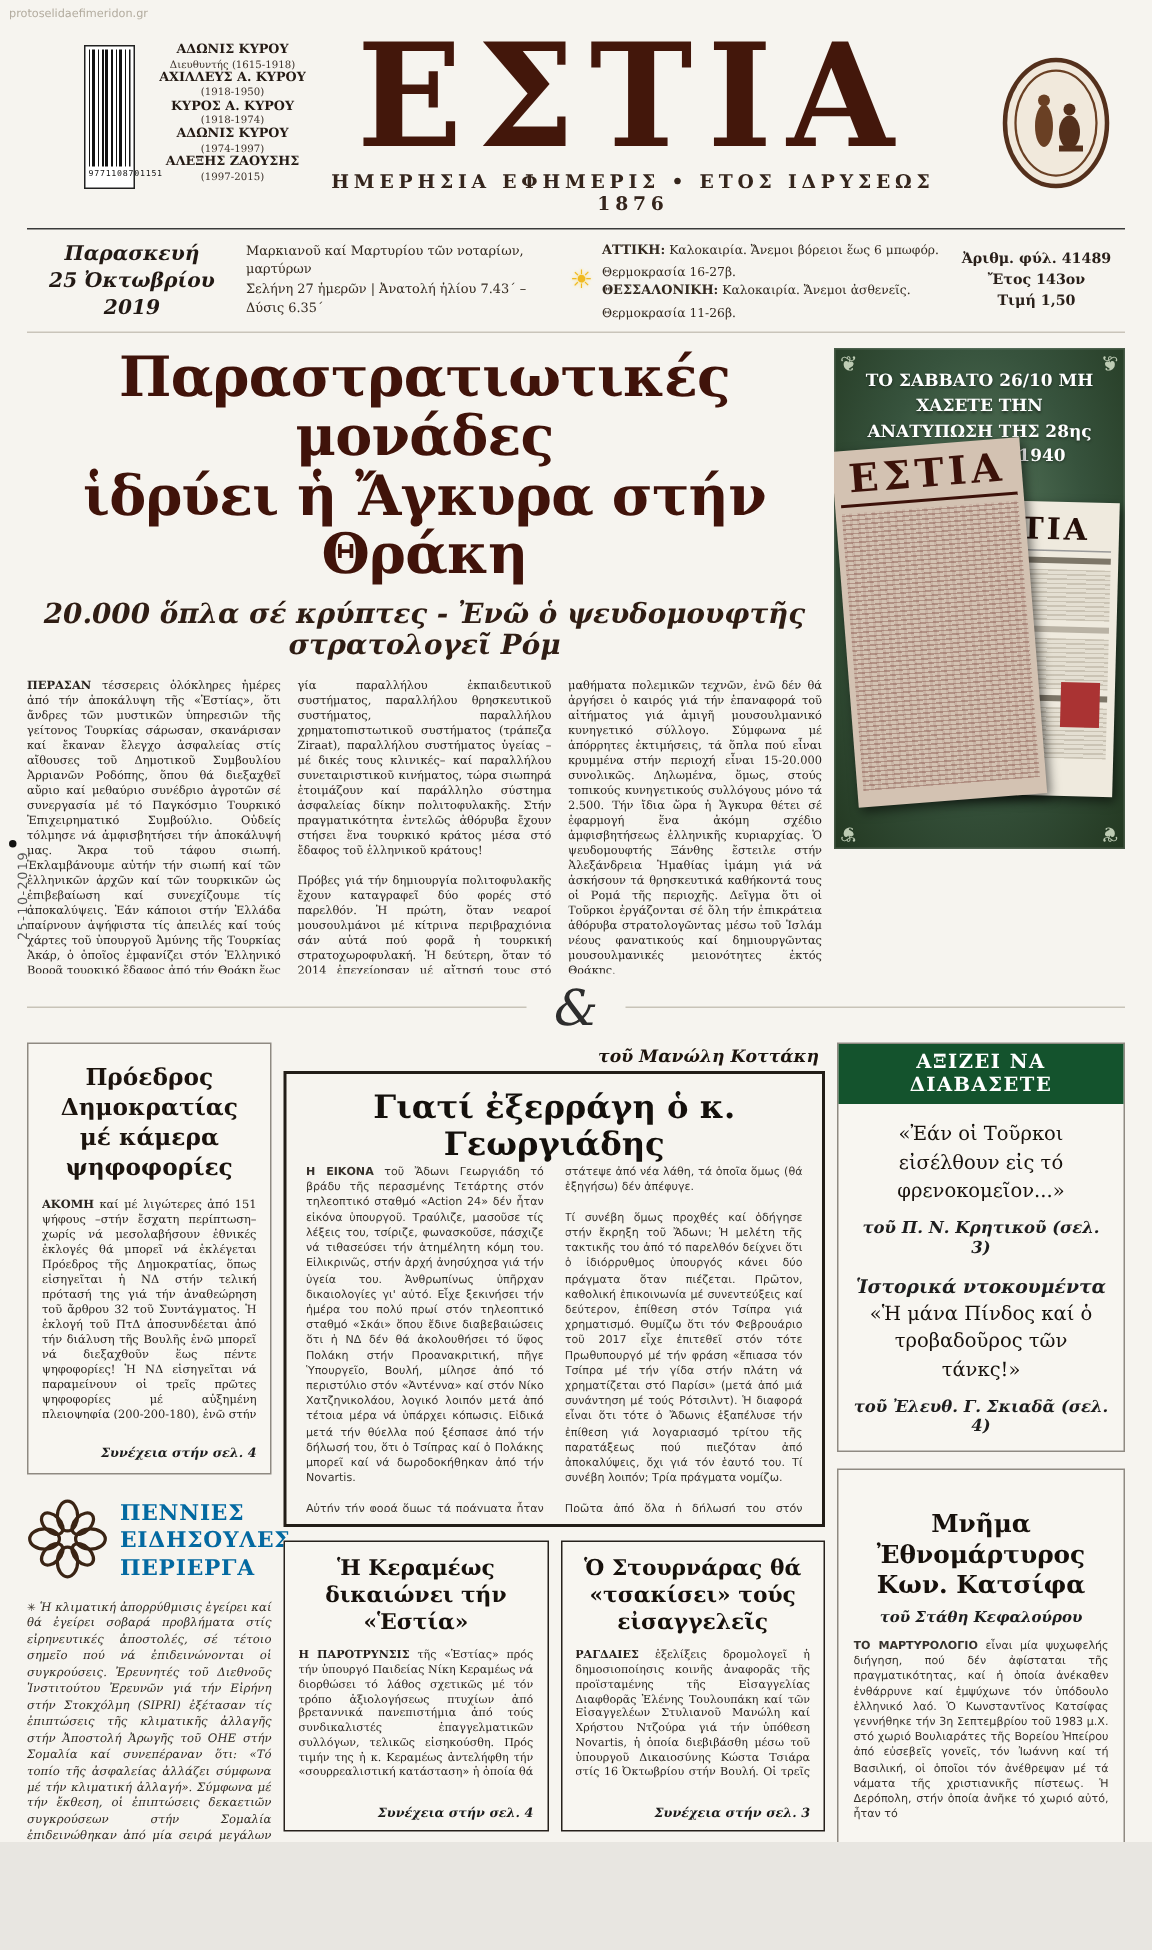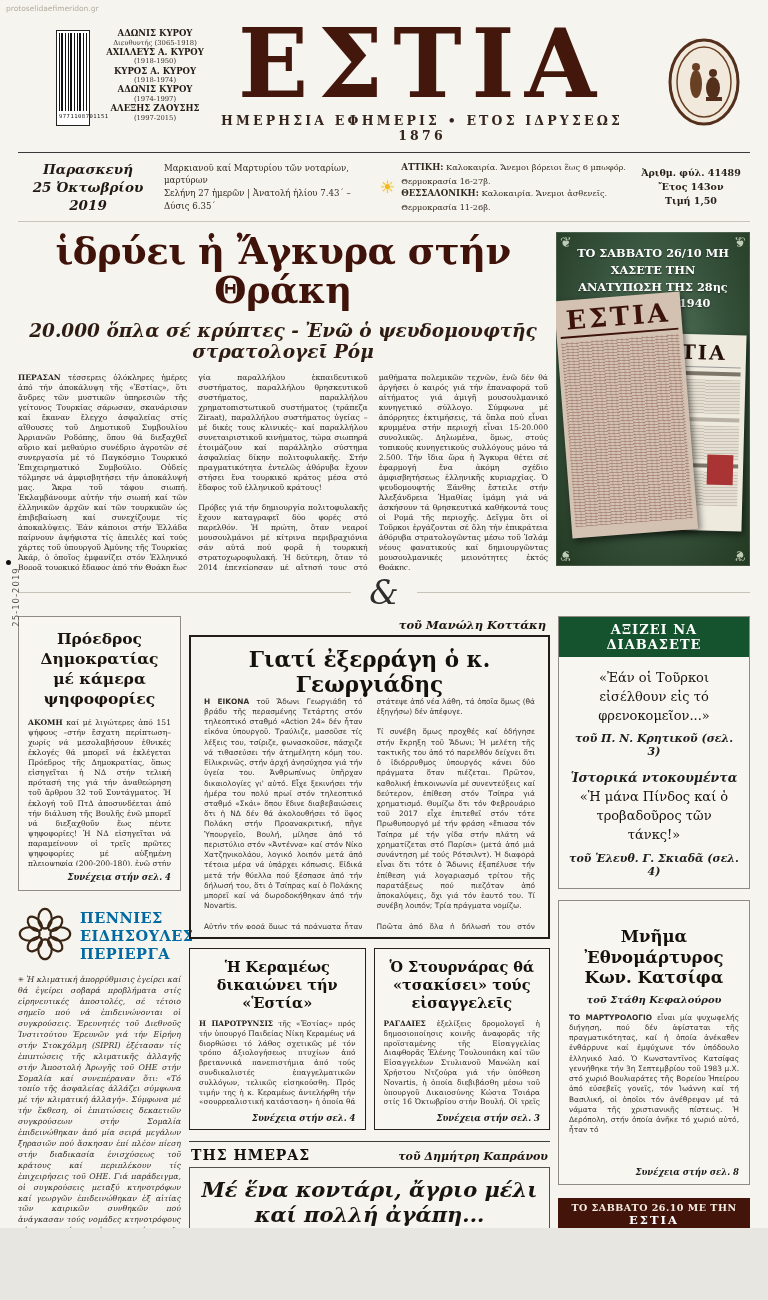--- a/index.html
+++ b/index.html
@@ -97,21 +97,21 @@
   .colM { flex:1; min-width:0; }
   .colR { width:192px; min-width:192px; }
 
   .nbox { border:1px solid #8f8a82; background:#f8f6f1; }
   .nbox-strong { border:1.6px solid #26211c; background:#f8f6f1; }
 
   
   .president { padding:12px 9px 8px; }
   .president h2 { text-align:center; font-size:15.5px; line-height:1.3; color:#1c140e; margin-bottom:9px; }
   .president .body-text { height:148px; overflow:hidden; }
-  .more { text-align:right; font-size:8.5px; font-weight:bold; font-style:italic; margin-top:6px; color:#1c1c1c; }
+  .more { text-align:right; font-size:8.5px; font-weight:bold; font-style:italic; margin-top:18px; color:#1c1c1c; }
 
   
   .pennies { margin-top:16px; }
   .pennies-head { display:flex; align-items:center; gap:8px; }
   .pennies-title { font-size:14.5px; font-weight:bold; letter-spacing:.5px; line-height:1.25; color:#0369a1; }
   .pennies-items { margin-top:10px; }
   .pennies-item { font-size:7.8px; font-style:italic; line-height:1.4; text-align:justify;
                   color:#302a22; margin-bottom:9px; white-space:pre-line; }
   .pbullet { font-style:normal; font-size:7px; }
 
@@ -172,21 +172,21 @@
   <div class="vdate-dot"></div>
   <div class="vdate">25-10-2019</div>
 
   <header class="masthead">
     <div class="barcode-wrap">
       <div class="barcode"></div>
       <span class="barcode-num">9771108701151</span>
     </div>
     <div class="founders">
       <div class="founder-name">ΑΔΩΝΙΣ ΚΥΡΟΥ</div>
-      <div class="founder-note">Διευθυντής (3065-1918)</div>
+      <div class="founder-note">Διευθυντής (1615-1918)</div>
       <div class="founder-name">ΑΧΙΛΛΕΥΣ Α. ΚΥΡΟΥ</div>
       <div class="founder-note">(1918-1950)</div>
       <div class="founder-name">ΚΥΡΟΣ Α. ΚΥΡΟΥ</div>
       <div class="founder-note">(1918-1974)</div>
       <div class="founder-name">ΑΔΩΝΙΣ ΚΥΡΟΥ</div>
       <div class="founder-note">(1974-1997)</div>
       <div class="founder-name">ΑΛΕΞΗΣ ΖΑΟΥΣΗΣ</div>
       <div class="founder-note">(1997-2015)</div>
     </div>
     <div class="brand">
@@ -225,20 +225,21 @@
     <div class="ib-issue">
       <div>Ἀριθμ. φύλ. 41489</div>
       <div>Ἔτος 143ον</div>
       <div>Τιμή 1,50</div>
     </div>
   </div>
 
   <section class="lead">
     <div class="lead-left">
       <h1 class="headline">
+        <div>Παραστρατιωτικές μονάδες</div>
         <div>ἱδρύει ἡ Ἄγκυρα στήν Θράκη</div>
       </h1>
       <div class="subheadline">20.000 ὅπλα σέ κρύπτες - Ἐνῶ ὁ ψευδομουφτῆς στρατολογεῖ Ρόμ</div>
       <div class="lead-cols">
         <div class="lead-col body-text"><span class="lede">ΠΕΡΑΣΑΝ</span> <span>τέσσερεις ὁλόκληρες ἡμέρες ἀπό τήν ἀποκάλυψη τῆς «Ἑστίας», ὅτι ἄνδρες τῶν μυστικῶν ὑπηρεσιῶν τῆς γείτονος Τουρκίας σάρωσαν, σκανάρισαν καί ἔκαναν ἔλεγχο ἀσφαλείας στίς αἴθουσες τοῦ Δημοτικοῦ Συμβουλίου Ἀρριανῶν Ροδόπης, ὅπου θά διεξαχθεῖ αὔριο καί μεθαύριο συνέδριο ἀγροτῶν σέ συνεργασία μέ τό Παγκόσμιο Τουρκικό Ἐπιχειρηματικό Συμβούλιο. Οὐδείς τόλμησε νά ἀμφισβητήσει τήν ἀποκάλυψή μας. Ἄκρα τοῦ τάφου σιωπή. Ἐκλαμβάνουμε αὐτήν τήν σιωπή καί τῶν ἑλληνικῶν ἀρχῶν καί τῶν τουρκικῶν ὡς ἐπιβεβαίωση καί συνεχίζουμε τίς ἀποκαλύψεις. Ἐάν κάποιοι στήν Ἑλλάδα παίρνουν ἀψήφιστα τίς ἀπειλές καί τούς χάρτες τοῦ ὑπουργοῦ Ἀμύνης τῆς Τουρκίας Ἀκάρ, ὁ ὁποῖος ἐμφανίζει στόν Ἑλληνικό Βορρᾶ τουρκικό ἔδαφος ἀπό τήν Θράκη ἕως τήν Μακεδονία, ἐμεῖς διαφωνοῦμε. Τίς παίρνουμε στά σοβαρά. Ἐάν ἐκχωρεῖται ὁ ἔλεγχος τῆς ἀσφαλείας σέ ἑλληνικό ἔδαφος σέ τουρκικές ὑπηρεσίες καί ἀμφισβητεῖται ἐμπράκτως ἡ ἑλληνική κυριαρχία, τότε εἴμεθα μπροστά σέ μία μείζονα μεταβολή. Οἱ Τοῦρκοι μετά τήν δημιουρ-</span></div>
         <div class="lead-col body-text">γία παραλλήλου ἐκπαιδευτικοῦ συστήματος, παραλλήλου θρησκευτικοῦ συστήματος, παραλλήλου χρηματοπιστωτικοῦ συστήματος (τράπεζα Ziraat), παραλλήλου συστήματος ὑγείας –μέ δικές τους κλινικές– καί παραλλήλου συνεταιριστικοῦ κινήματος, τώρα σιωπηρά ἑτοιμάζουν καί παράλληλο σύστημα ἀσφαλείας δίκην πολιτοφυλακῆς. Στήν πραγματικότητα ἐντελῶς ἀθόρυβα ἔχουν στήσει ἕνα τουρκικό κράτος μέσα στό ἔδαφος τοῦ ἑλληνικοῦ κράτους!
 
 Πρόβες γιά τήν δημιουργία πολιτοφυλακῆς ἔχουν καταγραφεῖ δύο φορές στό παρελθόν. Ἡ πρώτη, ὅταν νεαροί μουσουλμάνοι μέ κίτρινα περιβραχιόνια σάν αὐτά πού φορᾶ ἡ τουρκική στρατοχωροφυλακή. Ἡ δεύτερη, ὅταν τό 2014 ἐπεχείρησαν μέ αἴτησή τους στό Πρωτοδικεῖο Ροδόπης νά ἱδρύσουν παρακυνηγετικό σύλλογο μόνο γιά μουσουλμάνους. Ἐνέργεια ὕποπτη ἐξ ἀρχῆς, γιατί ἄνετα ἕνας τέτοιος σύλλογος μποροῦσε νά ἐξελιχθεῖ σέ ἰσλαμική πολιτοφυλακή. Λέγεται ὅτι τώρα ἀρκετοί μουσουλμάνοι παρακολουθοῦν μέ ἔξωθεν παρότρυνση</div>
         <div class="lead-col body-text">μαθήματα πολεμικῶν τεχνῶν, ἐνῶ δέν θά ἀργήσει ὁ καιρός γιά τήν ἐπαναφορά τοῦ αἰτήματος γιά ἁμιγῆ μουσουλμανικό κυνηγετικό σύλλογο. Σύμφωνα μέ ἀπόρρητες ἐκτιμήσεις, τά ὅπλα πού εἶναι κρυμμένα στήν περιοχή εἶναι 15-20.000 συνολικῶς. Δηλωμένα, ὅμως, στούς τοπικούς κυνηγετικούς συλλόγους μόνο τά 2.500. Τήν ἴδια ὥρα ἡ Ἄγκυρα θέτει σέ ἐφαρμογή ἕνα ἀκόμη σχέδιο ἀμφισβητήσεως ἑλληνικῆς κυριαρχίας. Ὁ ψευδομουφτής Ξάνθης ἔστειλε στήν Ἀλεξάνδρεια Ἠμαθίας ἰμάμη γιά νά ἀσκήσουν τά θρησκευτικά καθήκοντά τους οἱ Ρομά τῆς περιοχῆς. Δεῖγμα ὅτι οἱ Τοῦρκοι ἐργάζονται σέ ὅλη τήν ἐπικράτεια ἀθόρυβα στρατολογῶντας μέσω τοῦ Ἰσλάμ νέους φανατικούς καί δημιουργῶντας μουσουλμανικές μειονότητες ἐκτός Θράκης.
 

